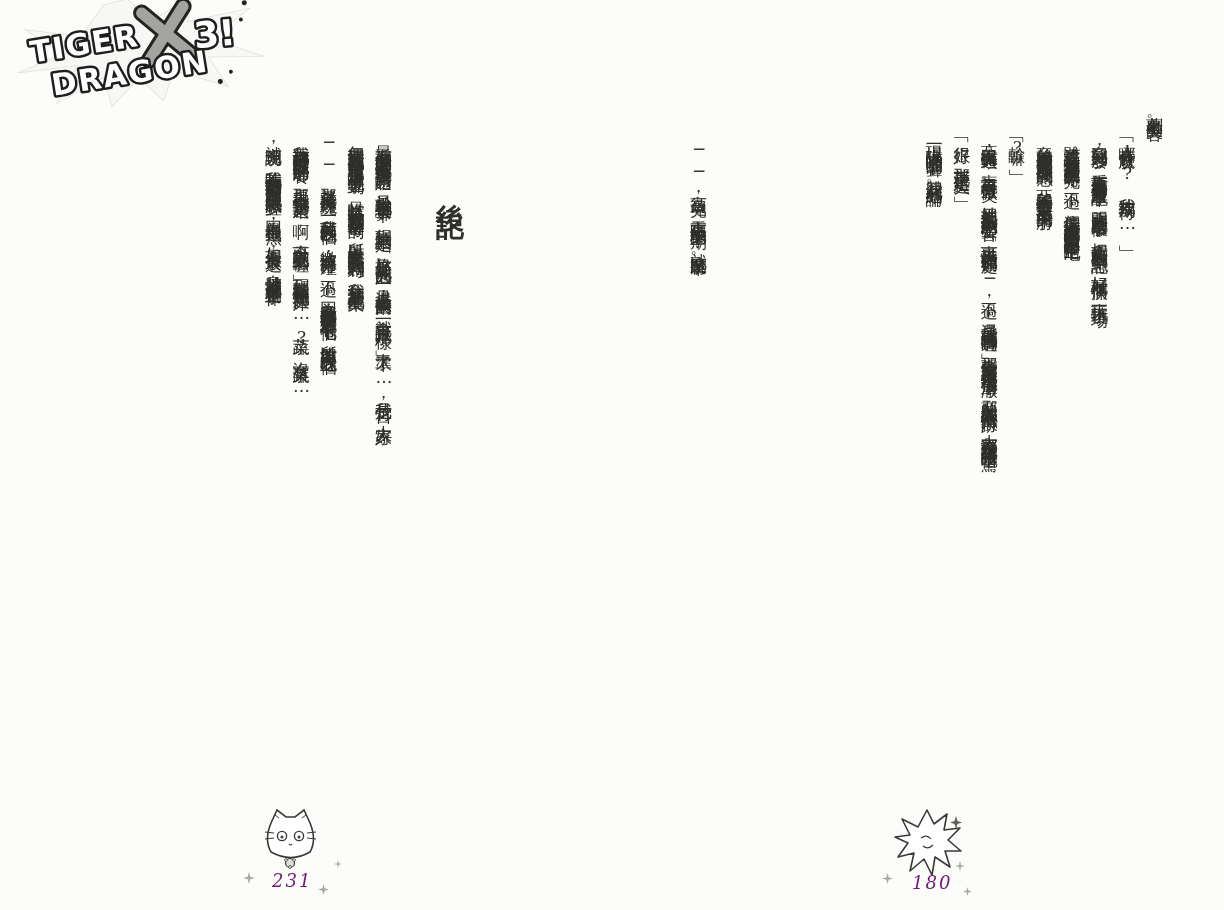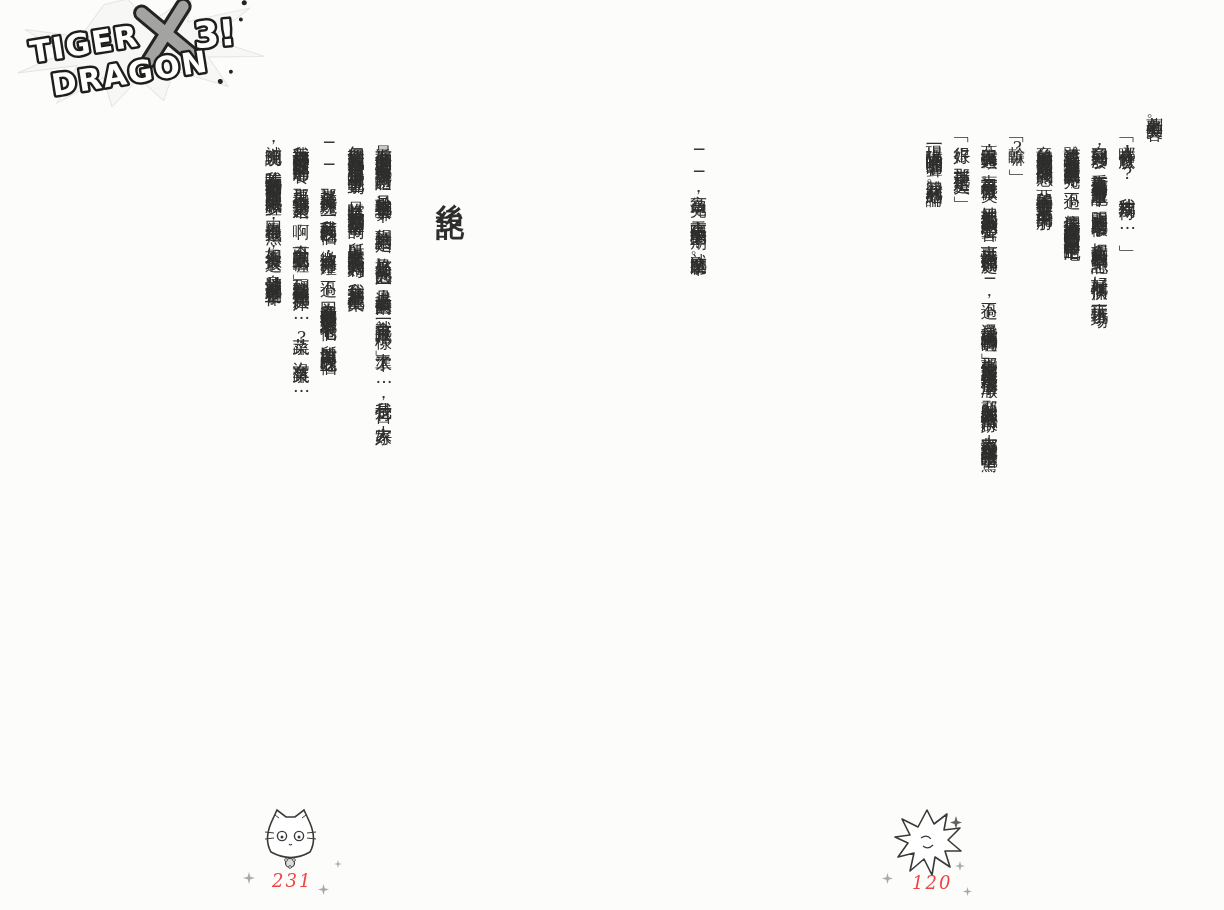--- a/index.html
+++ b/index.html
@@ -16,21 +16,21 @@
   .intro-line{text-indent:2.1em;}
   .afterword-title{font-size:28px;font-weight:bold;letter-spacing:8px;
                    margin:0 212px 0 30px;padding:78px 0 0 0;}
 
   
   #logo{position:absolute;left:8px;top:-4px;}
   #logo text{font-family:"DejaVu Sans","Liberation Sans",sans-serif;font-weight:bold;
              fill:#ffffff;stroke:#1e1e1c;paint-order:stroke;stroke-linejoin:round;}
 
   
-  .page-number{position:absolute;font-style:italic;font-size:18px;letter-spacing:2px;color:#ef4444;}
+  .page-number{position:absolute;font-style:italic;font-size:18px;letter-spacing:2px;color:#701a75;}
   #page-number-left{left:272px;top:870px;}
   #page-number-right{left:912px;top:872px;}
   .doodle{position:absolute;}
   .spark{position:absolute;}
   .spark path{fill:#8d8d8b;opacity:.75;}
 </style>
 </head>
 <body>
 
 <div class="spread">
@@ -112,15 +112,15 @@
       <path d="M6 0 L7.3 4.7 L12 6 L7.3 7.3 L6 12 L4.7 7.3 L0 6 L4.7 4.7 Z"></path>
     </svg>
   <svg class="spark" style="left:955px;top:861px;" width="10" height="10" viewBox="0 0 12 12">
       <path d="M6 0 L7.3 4.7 L12 6 L7.3 7.3 L6 12 L4.7 7.3 L0 6 L4.7 4.7 Z"></path>
     </svg>
   <svg class="spark" style="left:963px;top:887px;" width="9" height="9" viewBox="0 0 12 12">
       <path d="M6 0 L7.3 4.7 L12 6 L7.3 7.3 L6 12 L4.7 7.3 L0 6 L4.7 4.7 Z"></path>
     </svg>
 
   <div id="page-number-left" class="page-number">231</div>
-  <div id="page-number-right" class="page-number">120</div>
+  <div id="page-number-right" class="page-number">180</div>
 
 </div>
 
 </body></html>

